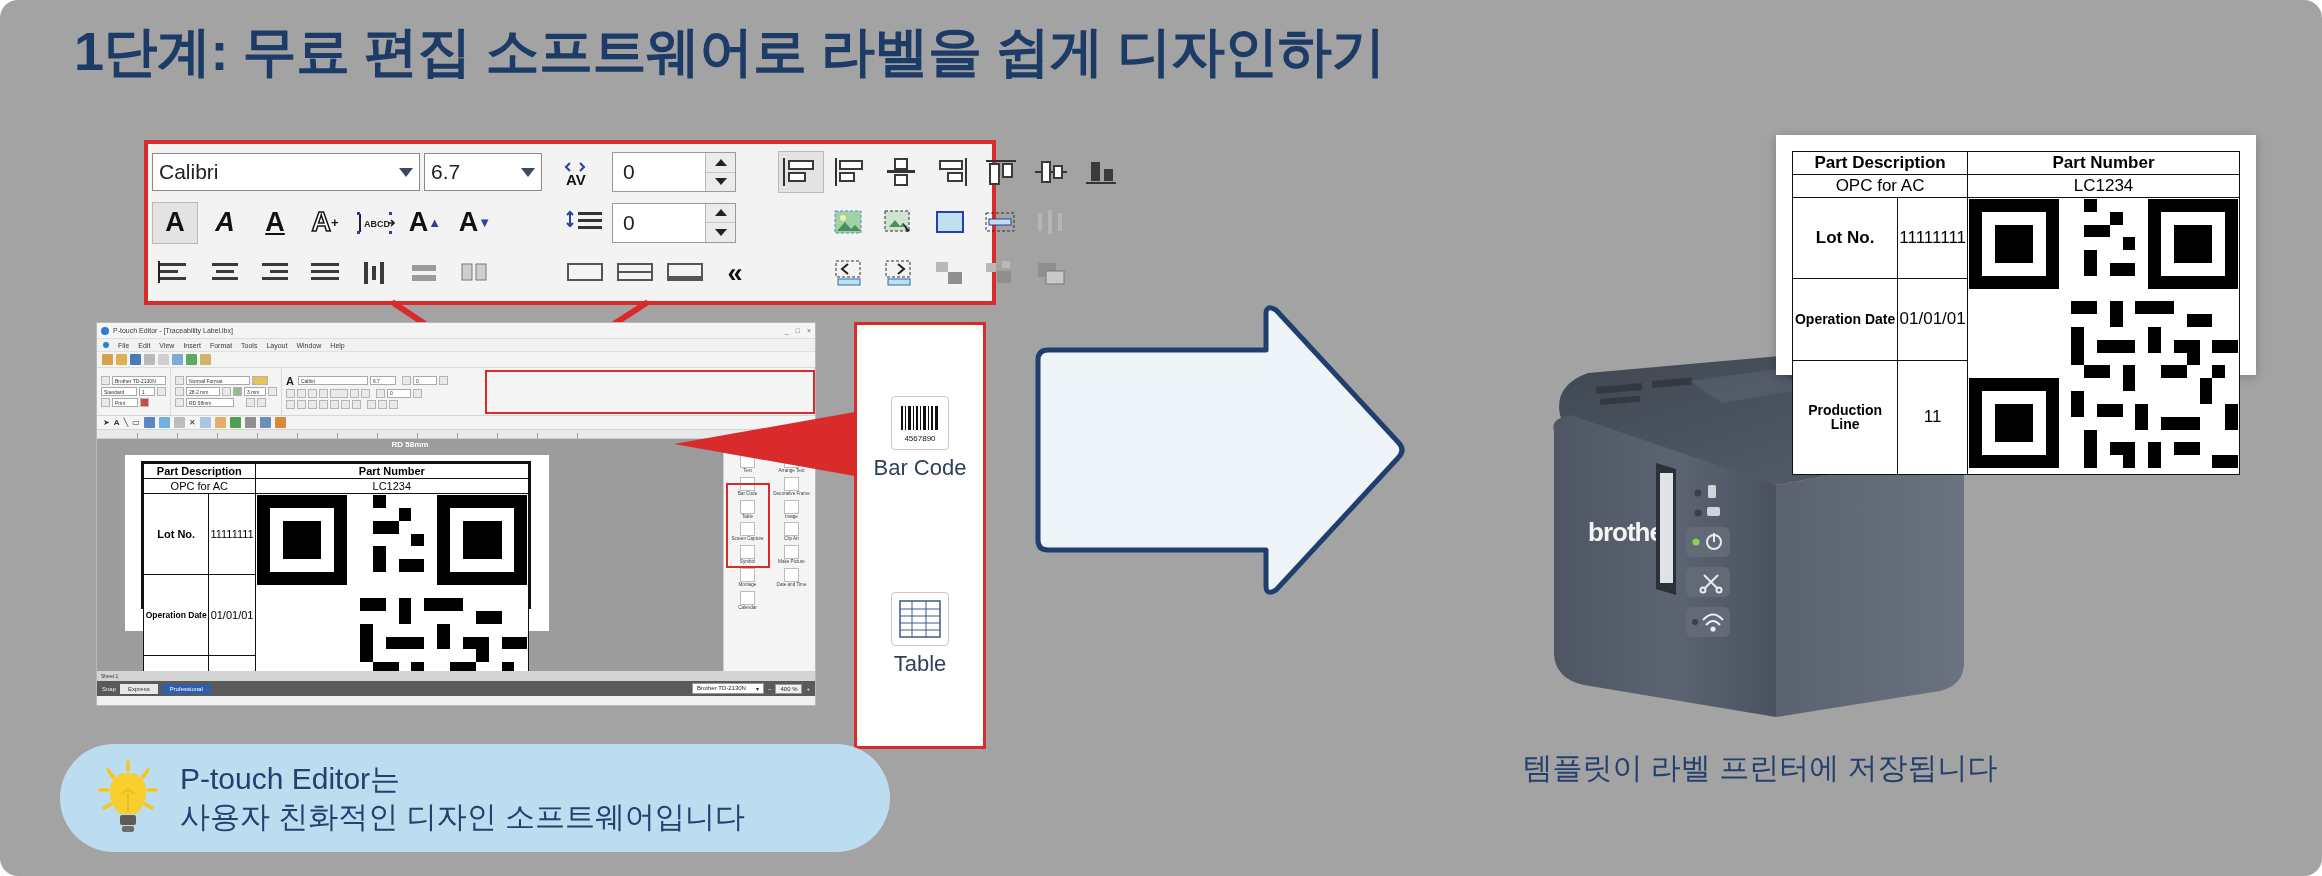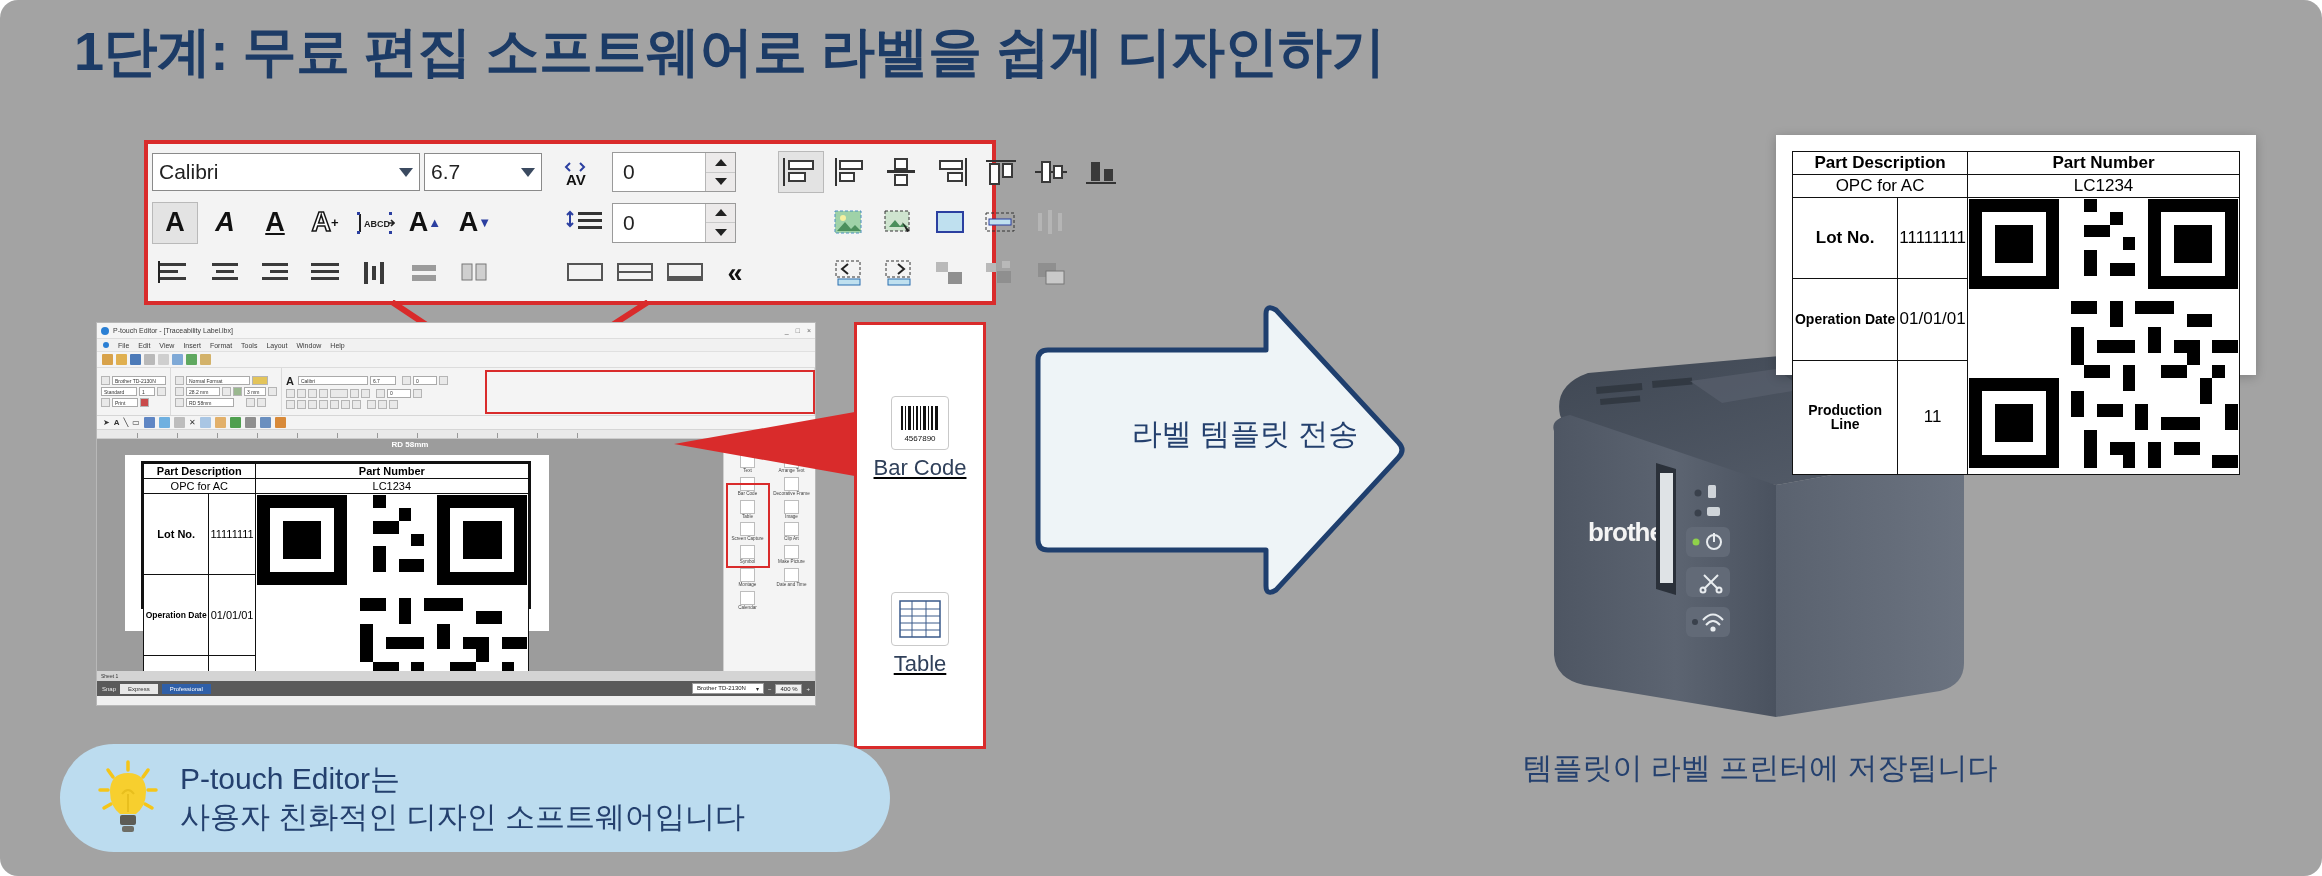--- a/index.html
+++ b/index.html
@@ -140,21 +140,21 @@
   .label-table td.sm { font-weight: 700; font-size: 8.5px; line-height: 1.05; text-align: center; }
   #ed-label { position: absolute; left: 44px; top: 22px; width: 390px; height: 148px; border: 2px solid #111; }
   .qr { width: 100%; height: 100%; }
 
   
   #panel-zoom {
     position: absolute; left: 854px; top: 322px;
     width: 132px; height: 427px;
     border: 3px solid #d92b2b; background: #ffffff;
     display: flex; flex-direction: column; align-items: center;
-    justify-content: space-around; padding: 14px 0; text-decoration: underline;
+    justify-content: space-around; padding: 14px 0;
   }
   .pz-item { display: flex; flex-direction: column; align-items: center; gap: 6px; }
   .pz-ico { width: 58px; height: 54px; background: #fff; border: 1px solid #c9c9c9; border-radius: 4px;
             display: flex; align-items: center; justify-content: center; }
   .pz-lab { font-size: 22px; color: #30405a; text-align: center; line-height: 1.05; }
   #panel-pointer { position: absolute; left: 660px; top: 400px; width: 210px; height: 100px; }
 
   
   #big-arrow { position: absolute; left: 1030px; top: 300px; width: 520px; height: 300px; }
   #arrow-label {
@@ -847,21 +847,20 @@
         </svg>
       </span>
       <span class="pz-lab">Table</span>
     </div>
 
   </div>
 
   <svg id="big-arrow" viewBox="0 0 520 300">
     <path d="M8 60 Q8 50 18 50 L236 50 L236 14 Q236 4 246 10 L368 142 Q376 150 368 158 L246 290 Q236 296 236 286 L236 250 L18 250 Q8 250 8 240 Z" fill="#eef4f7" stroke="#1f3f6e" stroke-width="5" stroke-linejoin="round"></path>
   </svg>
-  <div id="arrow-label">라벨 템플릿 전송</div>
 
   <svg id="printer" viewBox="0 0 440 390">
     <defs>
       <linearGradient id="pFront" x1="0" y1="0" x2="1" y2="0">
         <stop offset="0" stop-color="#4e5663"></stop>
           <stop offset="0.55" stop-color="#5c6471"></stop>
           <stop offset="1" stop-color="#4a525f"></stop>
       </linearGradient>
       <linearGradient id="pSide" x1="0" y1="0" x2="1" y2="0">
         <stop offset="0" stop-color="#5a626f"></stop>

